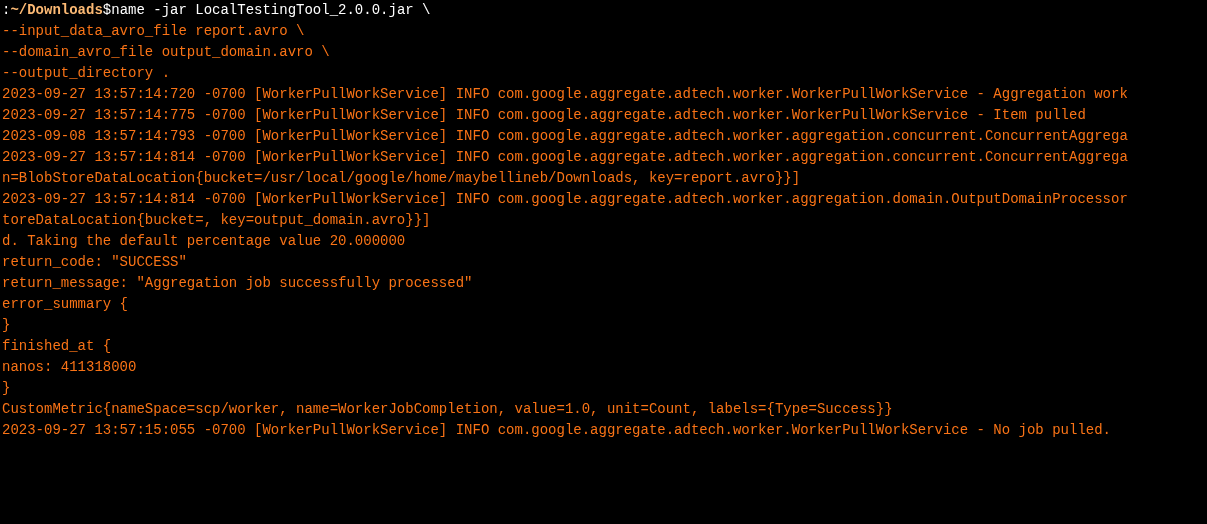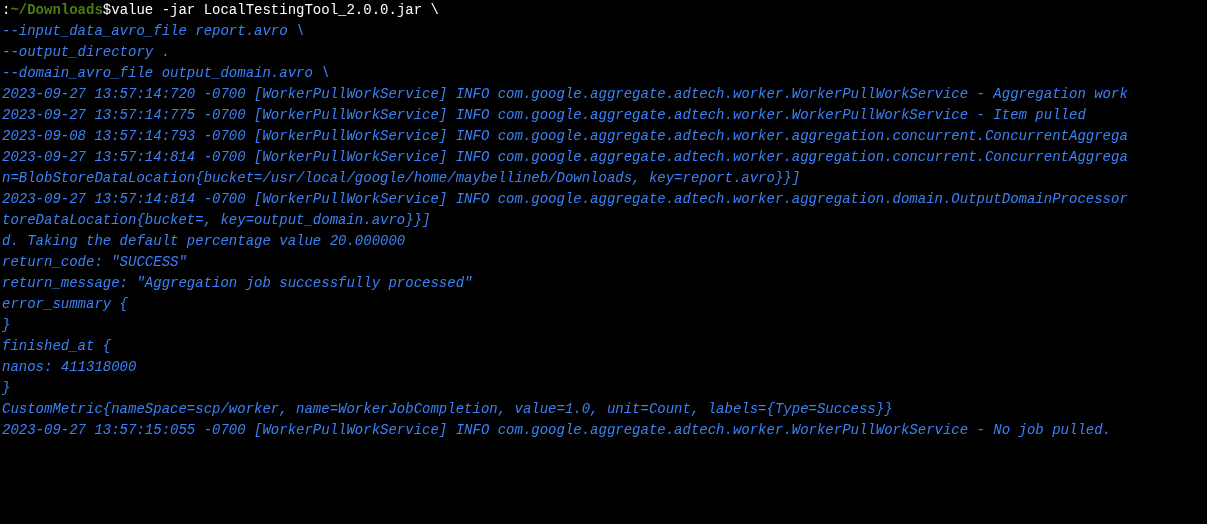--- a/index.html
+++ b/index.html
@@ -23,53 +23,52 @@
       padding: 0px 2px;
     }
     .prompt-line {
       display: flex;
       align-items: baseline;
     }
     .prompt-sep {
       color: #ffffff;
     }
     .prompt-path {
-      color: #4d7c0f;
+      color: #fdba74;
       font-weight: bold;
     }
     .prompt-dollar {
       color: #ffffff;
     }
     .command-text {
       color: #ffffff;
     }
     .output-line {
-      color: #3b82f6;
-      font-style: italic;
+      color: #f97316;
     }
     .redacted {
       background-color: #000000;
       color: #000000;
       display: inline-block;
     }
   </style>
 </head>
 <body>
 
 <div class="terminal">
   <div class="prompt-line">
     <span class="redacted">                        </span>
       <span class="prompt-sep">:</span>
       <span class="prompt-path">~/Downloads</span>
       <span class="prompt-dollar">$</span>
-      <span class="command-text"> value -jar LocalTestingTool_2.0.0.jar \</span>
+      <span class="command-text"> name -jar LocalTestingTool_2.0.0.jar \</span>
   </div>
   <div class="output-line">--input_data_avro_file report.avro \</div>
+  <div class="output-line">--domain_avro_file output_domain.avro \</div>
   <div class="output-line">--output_directory .</div>
-  <div class="output-line">--domain_avro_file output_domain.avro \</div>
   <div class="output-line">2023-09-27 13:57:14:720 -0700 [WorkerPullWorkService] INFO com.google.aggregate.adtech.worker.WorkerPullWorkService - Aggregation work</div>
   <div class="output-line">2023-09-27 13:57:14:775 -0700 [WorkerPullWorkService] INFO com.google.aggregate.adtech.worker.WorkerPullWorkService - Item pulled</div>
   <div class="output-line">2023-09-08 13:57:14:793 -0700 [WorkerPullWorkService] INFO com.google.aggregate.adtech.worker.aggregation.concurrent.ConcurrentAggrega</div>
   <div class="output-line">2023-09-27 13:57:14:814 -0700 [WorkerPullWorkService] INFO com.google.aggregate.adtech.worker.aggregation.concurrent.ConcurrentAggrega</div>
   <div class="output-line">n=BlobStoreDataLocation{bucket=/usr/local/google/home/maybellineb/Downloads, key=report.avro}}]</div>
   <div class="output-line">2023-09-27 13:57:14:814 -0700 [WorkerPullWorkService] INFO com.google.aggregate.adtech.worker.aggregation.domain.OutputDomainProcessor</div>
   <div class="output-line">toreDataLocation{bucket=, key=output_domain.avro}}]</div>
   <div class="output-line">d. Taking the default percentage value 20.000000</div>
   <div class="output-line">return_code: "SUCCESS"</div>
   <div class="output-line">return_message: "Aggregation job successfully processed"</div>

